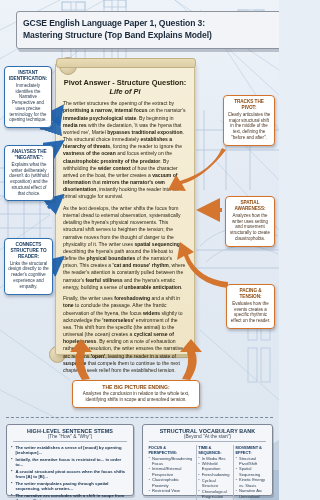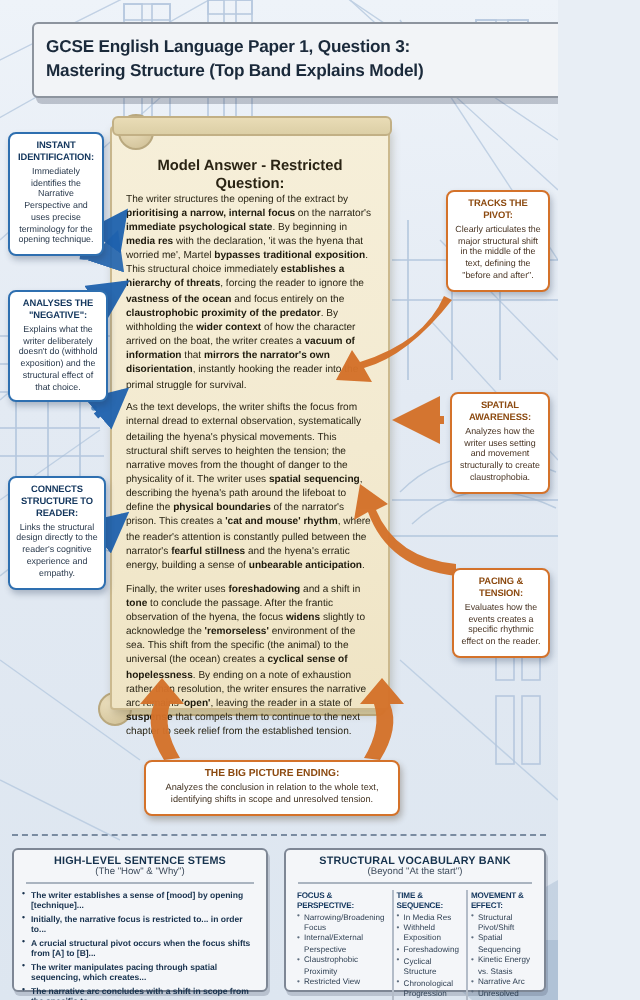--- a/index.html
+++ b/index.html
@@ -290,21 +290,22 @@
   <span class="ttl">SPATIAL AWARENESS:</span>
   <span class="bdy">Analyzes how the writer uses setting and movement structurally to create claustrophobia.</span>
 </div>
 <div class="cb right cbR3">
   <span class="ttl">PACING &amp; TENSION:</span>
   <span class="bdy">Evaluates how the events creates a specific rhythmic effect on the reader.</span>
 </div>
 
 <div class="scroll">
   <div class="scroll-top-bar"></div>
-  <div class="scroll-h1">Model Answer - Restricted Question:</div>
+  <div class="scroll-h1">Pivot Answer - Structure Question:</div>
+  <div class="scroll-h2">Life of Pi</div>
   <p class="para">The writer structures the opening of the extract by <b>prioritising a narrow, internal focus</b> on the narrator's <b>immediate psychological state</b>. By beginning in <b>media res</b> with the declaration, 'it was the hyena that worried me', Martel <b>bypasses traditional exposition</b>. This structural choice immediately <b>establishes a hierarchy of threats</b>, forcing the reader to ignore the <b>vastness of the ocean</b> and focus entirely on the <b>claustrophobic proximity of the predator</b>. By withholding the <b>wider context</b> of how the character arrived on the boat, the writer creates a <b>vacuum of information</b> that <b>mirrors the narrator's own disorientation</b>, instantly hooking the reader into the primal struggle for survival.</p>
   <p class="para">As the text develops, the writer shifts the focus from internal dread to external observation, systematically detailing the hyena's physical movements. This structural shift serves to heighten the tension; the narrative moves from the thought of danger to the physicality of it. The writer uses <b>spatial sequencing</b>, describing the hyena's path around the lifeboat to define the <b>physical boundaries</b> of the narrator's prison. This creates a <b>'cat and mouse' rhythm</b>, where the reader's attention is constantly pulled between the narrator's <b>fearful stillness</b> and the hyena's erratic energy, building a sense of <b>unbearable anticipation</b>.</p>
   <p class="para">Finally, the writer uses <b>foreshadowing</b> and a shift in <b>tone</b> to conclude the passage. After the frantic observation of the hyena, the focus <b>widens</b> slightly to acknowledge the <b>'remorseless'</b> environment of the sea. This shift from the specific (the animal) to the universal (the ocean) creates a <b>cyclical sense of hopelessness</b>. By ending on a note of exhaustion rather than resolution, the writer ensures the narrative arc remains <b>'open'</b>, leaving the reader in a state of <b>suspense</b> that compels them to continue to the next chapter to seek relief from the established tension.</p>
 </div>
 <div class="scroll-foot">
   <div class="bar"></div>
   <div class="curl"></div>
 </div>
 
 <div class="cbBig">

